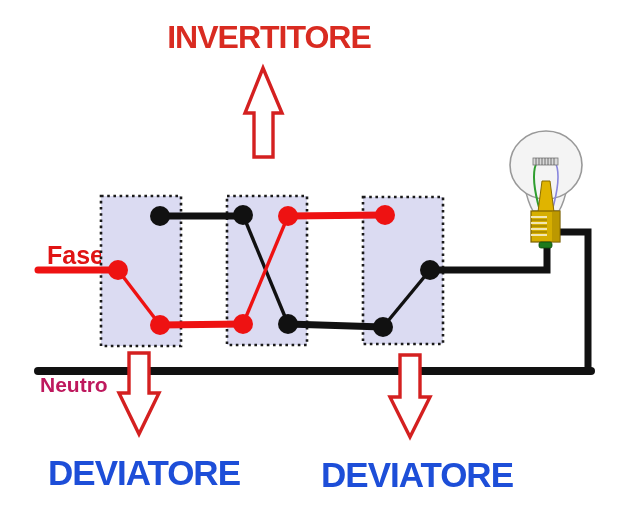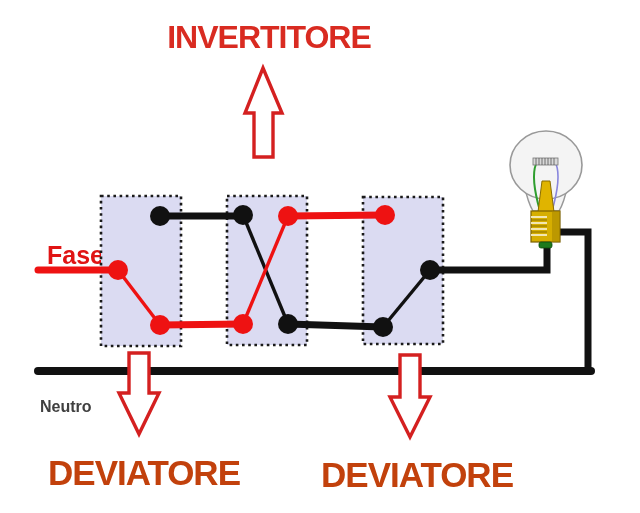--- a/index.html
+++ b/index.html
@@ -6,26 +6,26 @@
   .stage{
     position:relative;width:640px;height:513px;background:#ffffff;
     font-family:"Liberation Sans",sans-serif;overflow:hidden;
   }
   .lbl{position:absolute;font-weight:bold;white-space:nowrap;line-height:1;}
   .lbl-title{
     left:269px;top:21px;transform:translateX(-50%);
     font-size:32px;letter-spacing:-1px;color:#d92b21;
   }
   .lbl-big{
-    font-size:35px;letter-spacing:-1px;color:#c2410c;
+    font-size:35px;letter-spacing:-1px;color:#1d4ed8;
   }
   .lbl-dev1{left:144px;top:455px;transform:translateX(-50%);}
   .lbl-dev2{left:417px;top:457px;transform:translateX(-50%);}
   .lbl-fase{left:47px;top:243px;font-size:25px;color:#e01414;}
-  .lbl-neutro{left:40px;top:399px;font-size:16px;color:#404040;}
+  .lbl-neutro{left:40px;top:374px;font-size:21px;color:#be185d;}
   svg{position:absolute;left:0;top:0;}
 </style>
 </head>
 <body>
 
 <div class="stage">
 
   <div class="lbl lbl-title">INVERTITORE</div>
   <div class="lbl lbl-fase">Fase</div>
   <div class="lbl lbl-neutro">Neutro</div>

